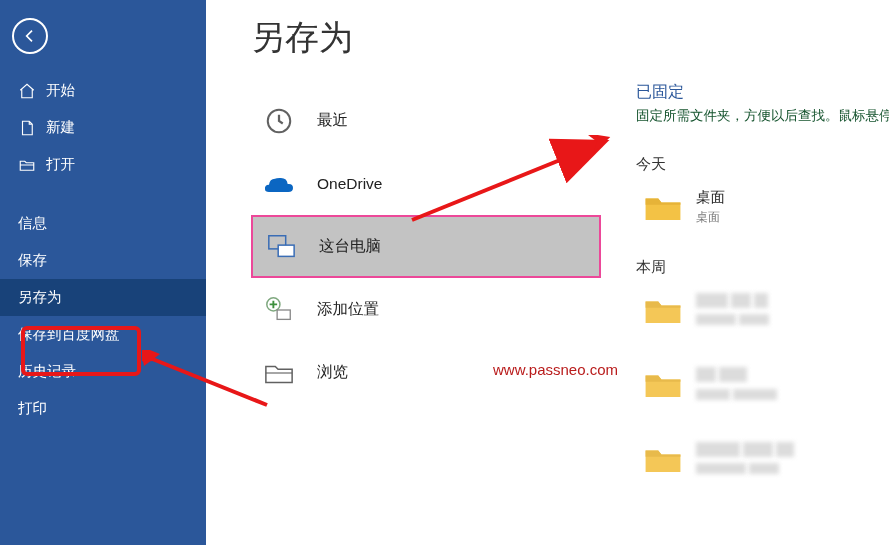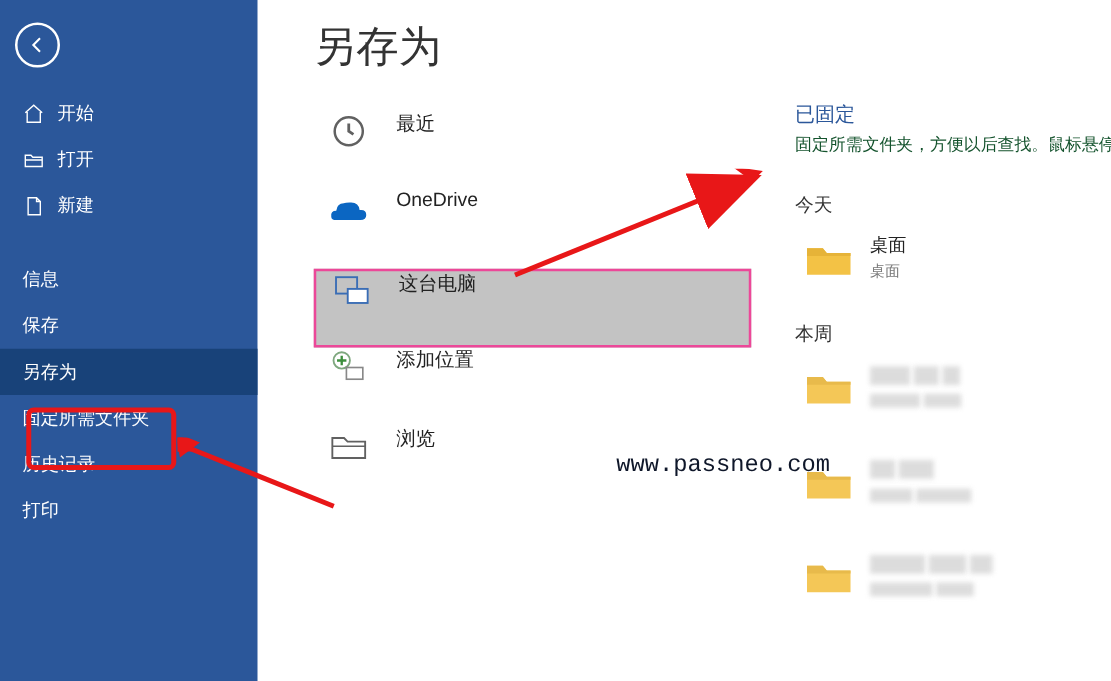--- a/index.html
+++ b/index.html
@@ -74,20 +74,21 @@
     font-weight: 400;
     color: #333;
     margin-bottom: 28px;
   }
 
   .loc-list {
     width: 350px;
   }
   .loc-item {
     display: flex;
+    align-items: center;
     height: 63px;
     padding-left: 12px;
     cursor: pointer;
     gap: 22px;
   }
   .loc-item.selected {
     background: #c3c3c3;
     border: 2px solid #ec4899;
   }
   .loc-icon { width: 32px; height: 32px; display:flex; align-items:center; justify-content:center; }
@@ -139,23 +140,23 @@
 
   
   .arrow-svg {
     position: absolute;
     pointer-events: none;
   }
   .watermark {
     position: absolute;
     left: 287px;
     top: 361px;
-    font-size: 19px;
-    color: #0f172a;
-    font-family: Liberation Mono, monospace;
+    font-size: 15px;
+    color: #b91c1c;
+    font-family: Liberation Sans, sans-serif;
   }
 </style>
 </head>
 <body>
 
 <div class="app">
 
   <div class="sidebar">
     <div class="back-btn">
       <svg viewBox="0 0 24 24">
@@ -165,44 +166,44 @@
 
     <div class="side-group">
       <div class="side-item">
         <svg class="side-icon" viewBox="0 0 24 24">
             <path d="M3 11 L12 3 L21 11 M5 10 V21 H19 V10"></path>
           </svg>
         <span>开始</span>
       </div>
       <div class="side-item">
         <svg class="side-icon" viewBox="0 0 24 24">
-            <path d="M3 7 H9 L11 9 H21 V19 H3 Z M3 12 H21"></path>
-          </svg>
-        <span>打开</span>
+            <path d="M6 3 H15 L19 7 V21 H6 Z M15 3 V7 H19"></path>
+          </svg>
+        <span>新建</span>
       </div>
       <div class="side-item">
         <svg class="side-icon" viewBox="0 0 24 24">
-            <path d="M6 3 H15 L19 7 V21 H6 Z M15 3 V7 H19"></path>
-          </svg>
-        <span>新建</span>
+            <path d="M3 7 H9 L11 9 H21 V19 H3 Z M3 12 H21"></path>
+          </svg>
+        <span>打开</span>
       </div>
     </div>
 
     <div class="side-group2">
       <div class="side-item indent">
         <span>信息</span>
       </div>
       <div class="side-item indent">
         <span>保存</span>
       </div>
       <div class="side-item indent selected">
         <span>另存为</span>
       </div>
       <div class="side-item indent">
-        <span>固定所需文件夹</span>
+        <span>保存到百度网盘</span>
       </div>
       <div class="side-item indent">
         <span>历史记录</span>
       </div>
       <div class="side-item indent">
         <span>打印</span>
       </div>
     </div>
   </div>
 

